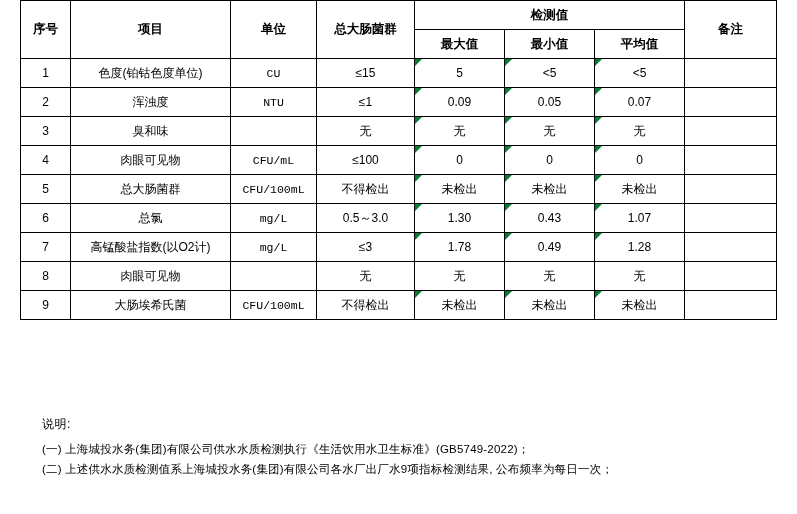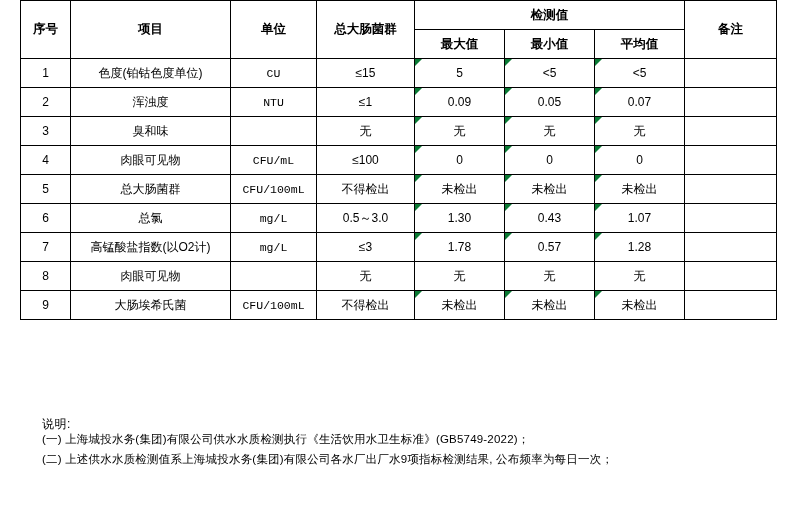--- a/index.html
+++ b/index.html
@@ -96,21 +96,21 @@
   }
   .notes {
     position: absolute;
     left: 42px;
     top: 418px;
     font-size: 11.5px;
     line-height: 1.0;
   }
   .notes-title {
     font-size: 12px;
-    margin-bottom: 4px;
+    margin-bottom: 14px;
     letter-spacing: 0.5px;
   }
   .note-line {
     margin-bottom: 8px;
     letter-spacing: 0.2px;
   }
 </style>
 </head>
 <body>
 
@@ -204,21 +204,21 @@
         <td class="corner">0.43</td>
         <td class="corner">1.07</td>
         <td></td>
       </tr>
       <tr>
         <td>7</td>
         <td class="item-cell">高锰酸盐指数(以O2计)</td>
         <td class="left mono">mg/L</td>
         <td class="left">≤3</td>
         <td class="corner">1.78</td>
-        <td class="corner">0.57</td>
+        <td class="corner">0.49</td>
         <td class="corner">1.28</td>
         <td></td>
       </tr>
       <tr>
         <td>8</td>
         <td class="item-cell">肉眼可见物</td>
         <td class="left mono"></td>
         <td class="left">无</td>
         <td>无</td>
         <td>无</td>

